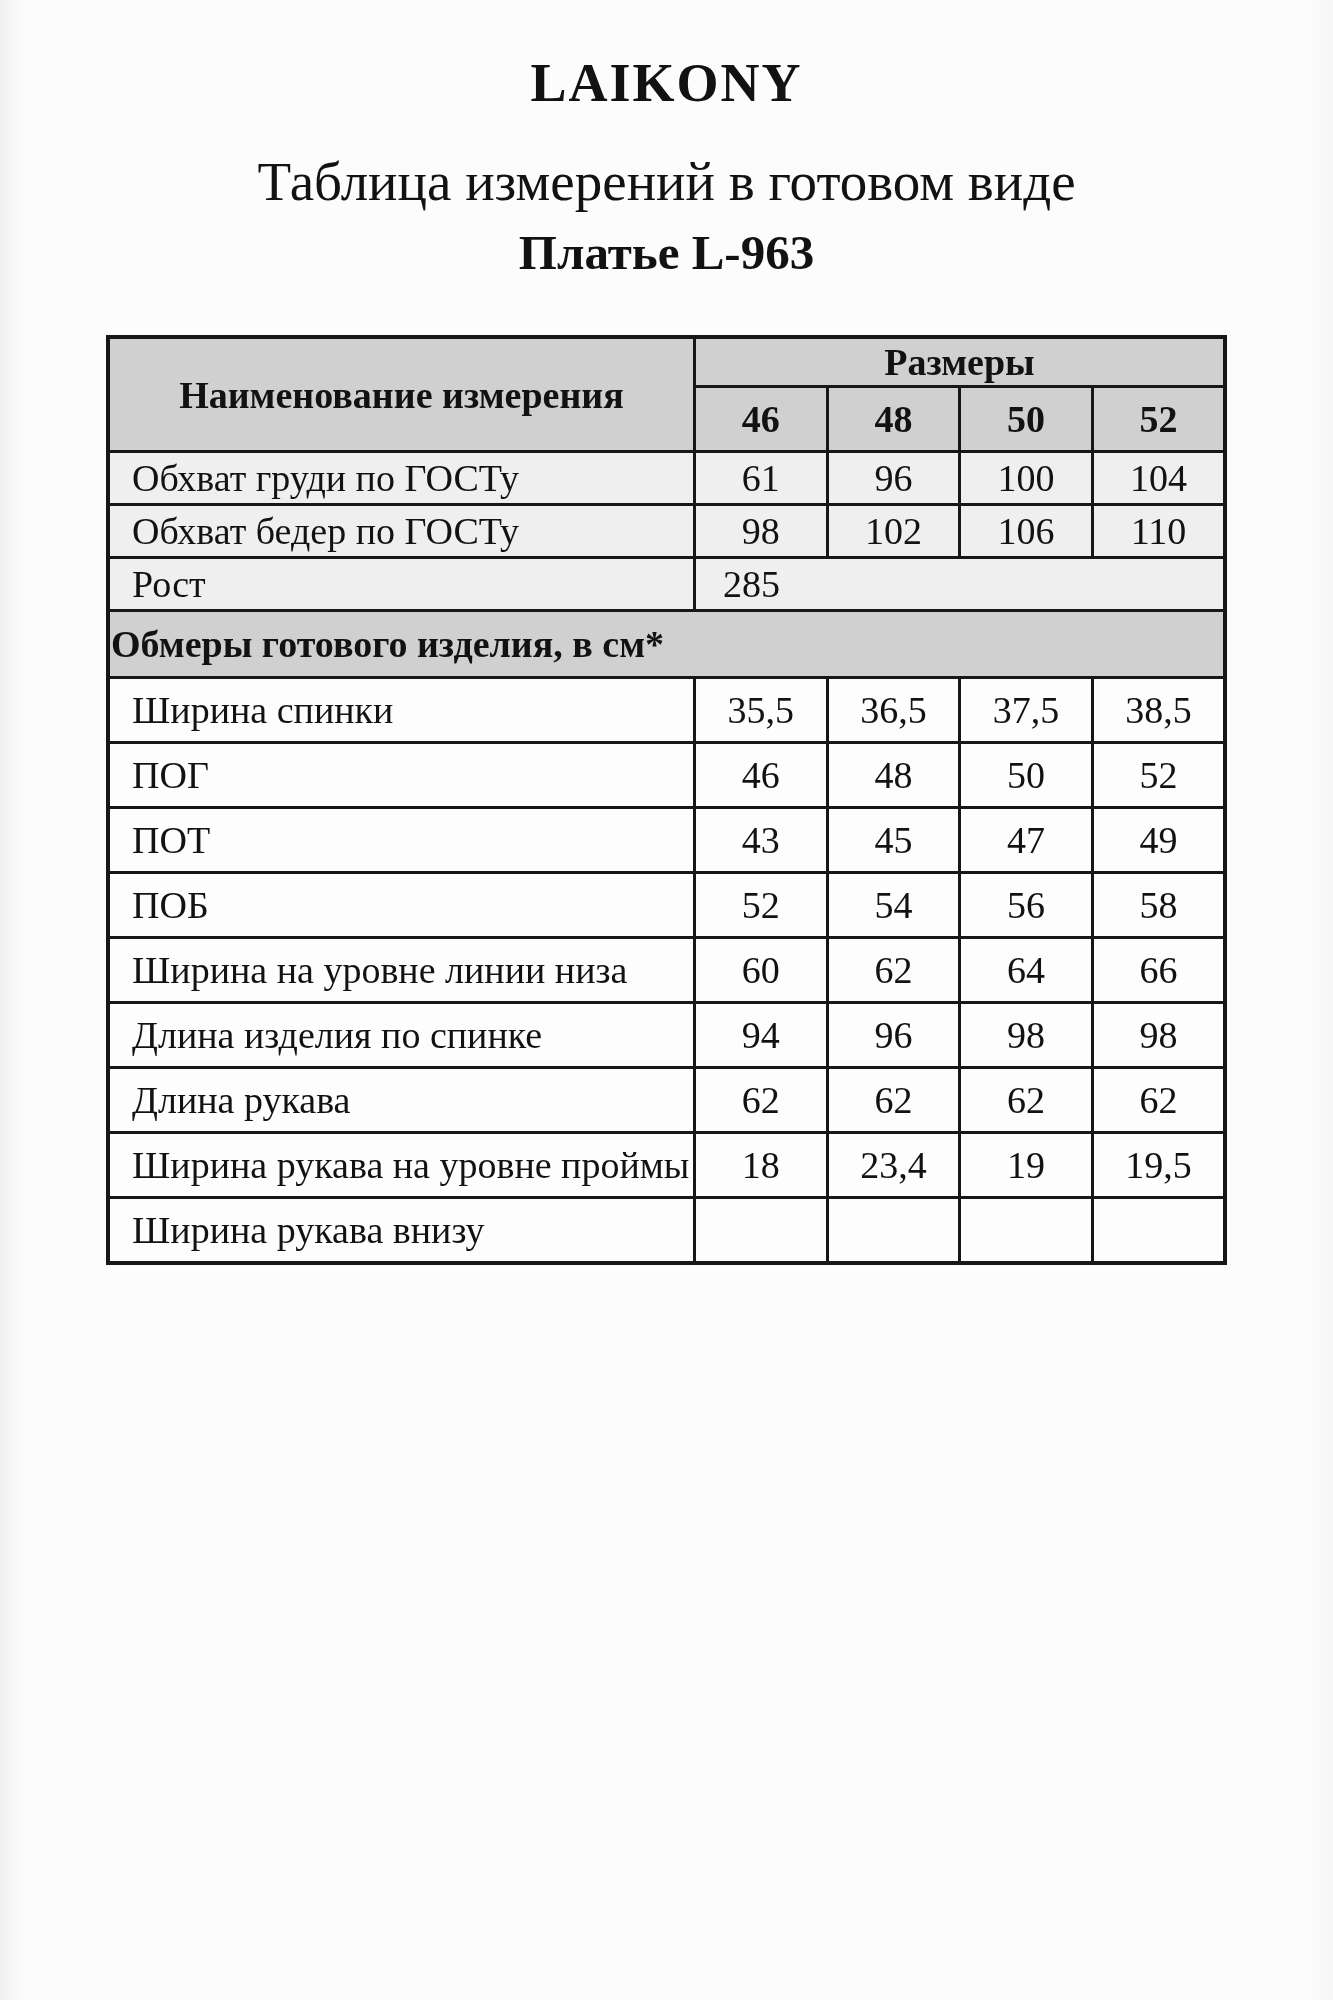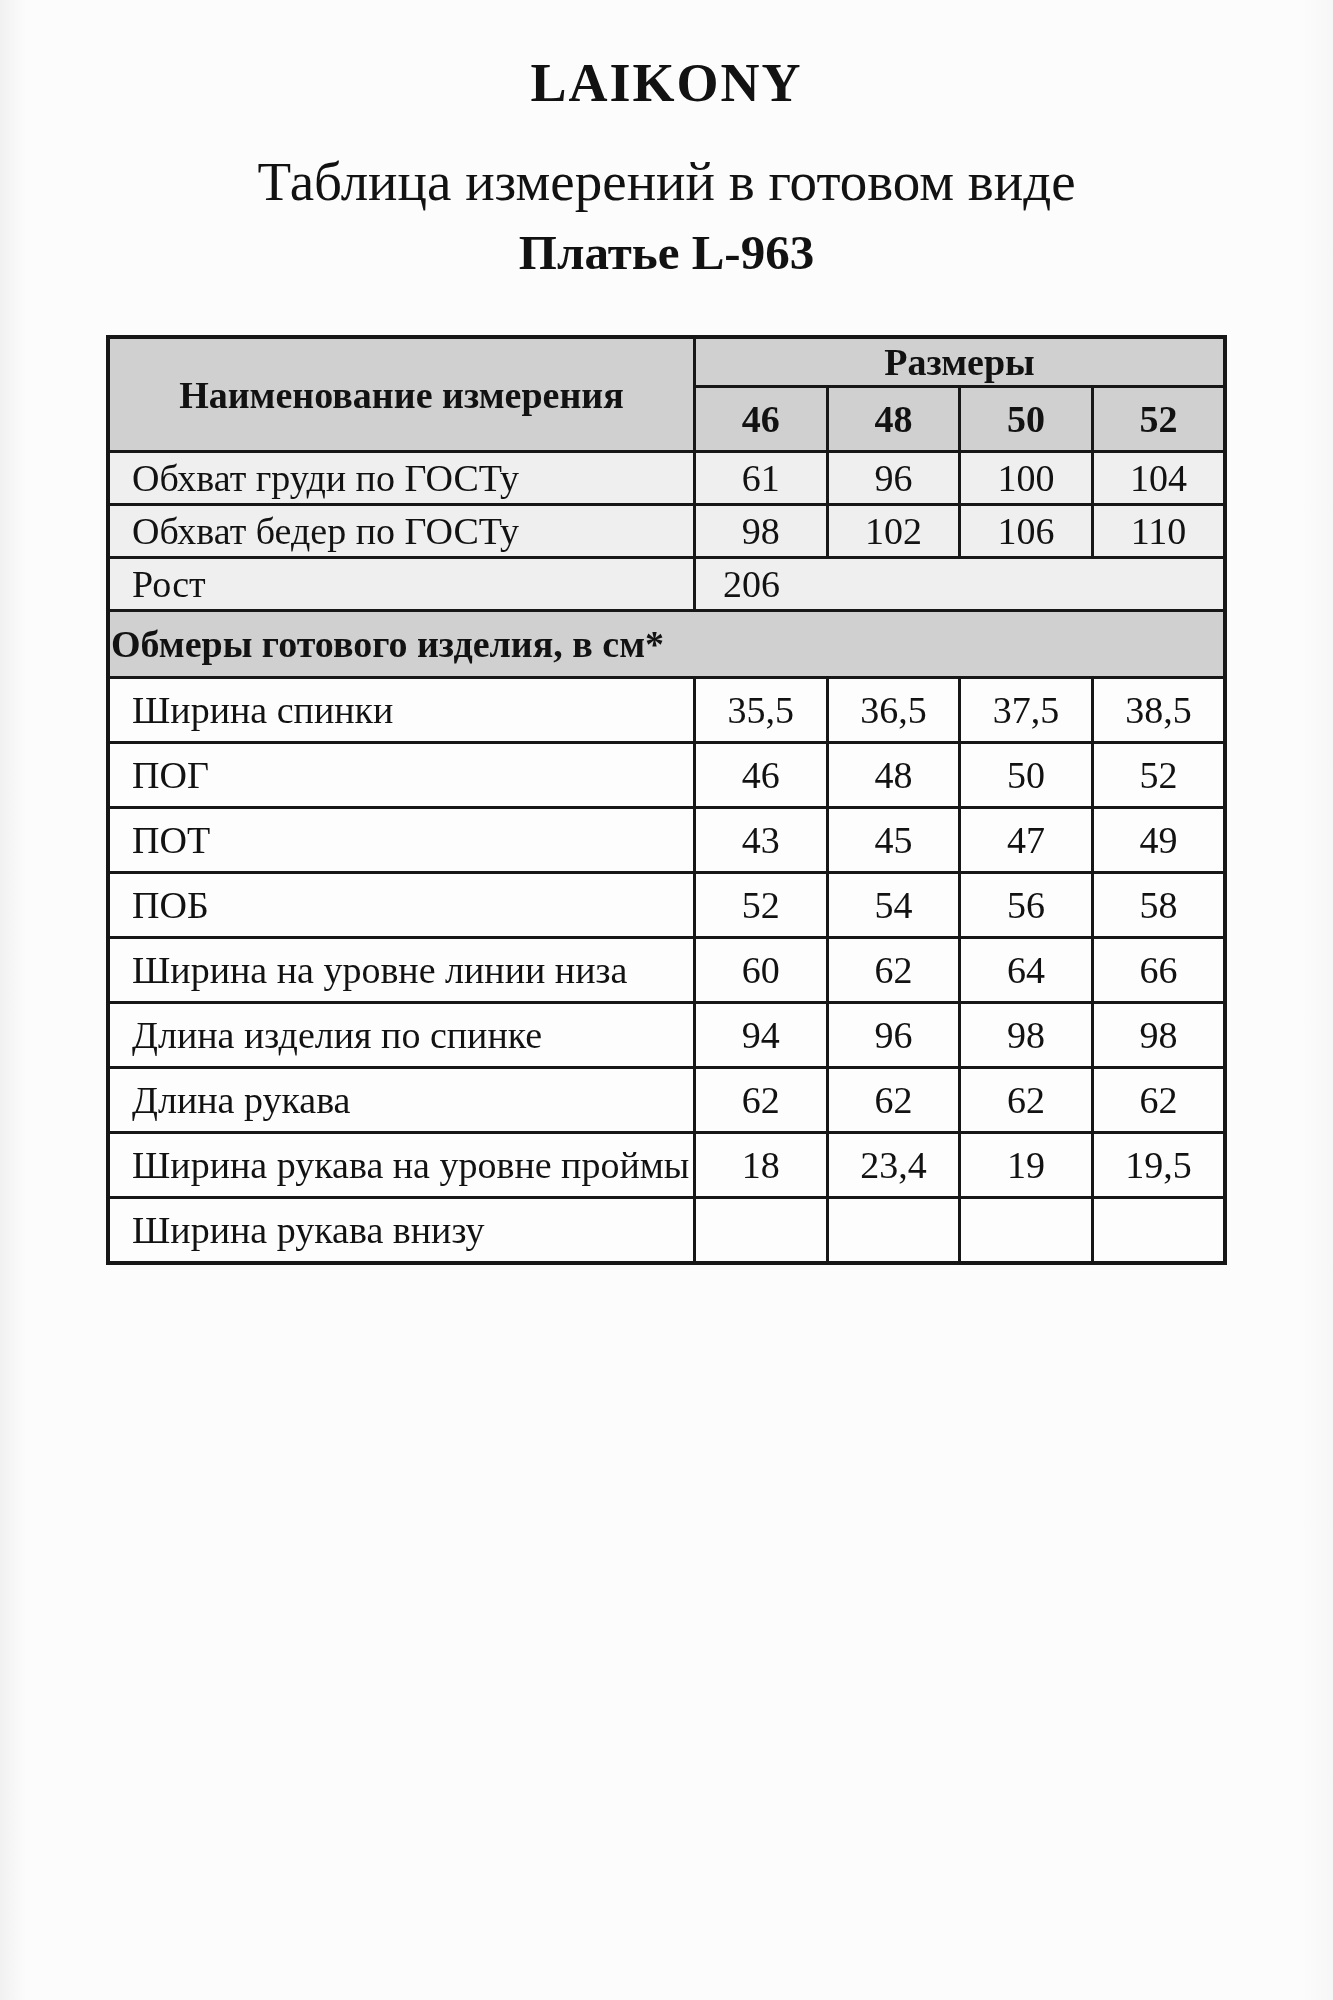--- a/index.html
+++ b/index.html
@@ -116,21 +116,21 @@
       </tr>
       <tr class="r-s1">
         <td class="lbl">Обхват бедер по ГОСТу</td>
         <td class="val">98</td>
         <td class="val">102</td>
         <td class="val">106</td>
         <td class="val">110</td>
       </tr>
       <tr class="r-s1">
         <td class="lbl">Рост</td>
-        <td class="val-left" colspan="4">206</td>
+        <td class="val-left" colspan="4">285</td>
       </tr>
 
       <tr class="r-sec">
         <td class="sec-hdr" colspan="5">Обмеры готового изделия, в см*</td>
       </tr>
 
       <tr class="r-s2">
         <td class="lbl">Ширина спинки</td>
         <td class="val">35,5</td>
         <td class="val">36,5</td>

